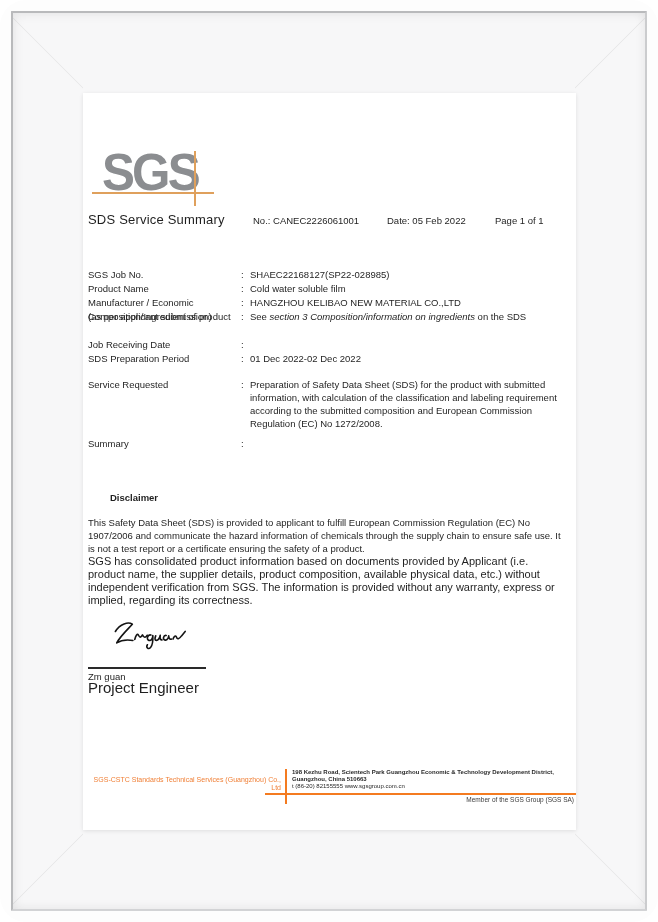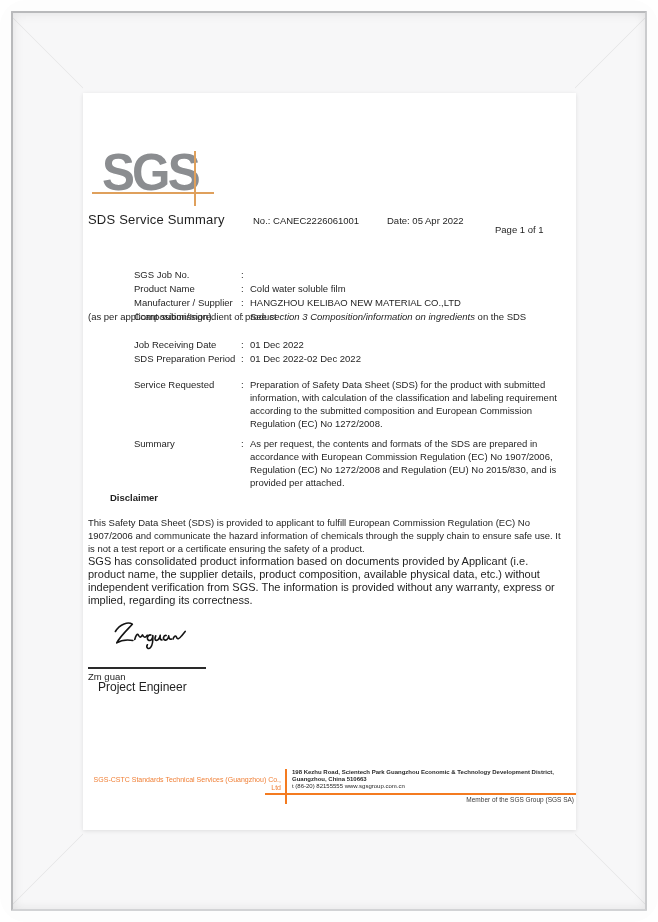--- a/index.html
+++ b/index.html
@@ -21,39 +21,39 @@
   .paper *{position:absolute;}
   
   .logo-text{left:19px;top:53px;font-size:52px;line-height:52px;font-weight:bold;
     color:#8b8d90;letter-spacing:-3px;transform:scaleX(0.95);transform-origin:left;}
   .logo-hline{left:9px;top:99px;width:122px;height:2px;background:#dfa05c;}
   .logo-vline{left:111px;top:58px;width:2px;height:55px;background:#dfa05c;}
   
   .doc-title{left:5px;top:119px;font-size:13px;font-weight:normal;letter-spacing:0.2px;}
   .hdr-no{left:170px;top:122px;font-size:9.5px;}
   .hdr-date{left:304px;top:122px;font-size:9.5px;}
-  .hdr-page{left:412px;top:131px;font-size:9.5px;}
+  .hdr-page{left:412px;top:122px;font-size:9.5px;}
   
   .frow{left:5px;width:483px;height:14px;font-size:9.5px;line-height:13px;}
   .frow span{position:absolute;top:0;}
-  .flabel{left:0;margin-left:46px;}
+  .flabel{left:0;}
   .flabel2{left:0;top:11px;}
   .fcolon{left:153px;}
   .fvalue{left:162px;width:312px;}
   .fvalue .it{font-style:italic;position:static;}
   .fvalue .rg{position:static;}
   
   .disc-head{left:5px;top:399px;font-size:9.5px;font-weight:bold;margin-left:22px;}
   .disc-p1{left:5px;top:423px;width:478px;font-size:9.5px;line-height:13px;}
   .disc-p2{left:5px;top:462px;width:478px;font-size:11px;line-height:13px;}
   
   .sig-svg{left:24px;top:524px;transform:rotate(-2deg);}
   .sig-line{left:5px;top:574px;width:118px;height:1.5px;background:#2a2a2a;}
   .sig-name{left:5px;top:578px;font-size:9.5px;line-height:11px;}
-  .sig-title{left:15px;top:589px;font-size:12px;line-height:11px;}
+  .sig-title{left:5px;top:589px;font-size:15px;line-height:11px;}
   
   .ft-company{left:5px;top:683px;width:193px;text-align:right;font-size:7px;line-height:8px;color:#f08038;}
   .ft-vline{left:202px;top:676px;width:1.5px;height:35px;background:#f47b20;}
   .ft-addr{left:209px;top:676px;width:280px;font-size:6px;line-height:7px;font-weight:bold;color:#2a2a2a;}
   .ft-contact{left:209px;top:690px;width:280px;font-size:6px;line-height:7px;font-weight:normal;}
   .ft-hline{left:182px;top:700px;width:311px;height:1.5px;background:#f47b20;}
   .ft-member{left:293px;top:703px;width:198px;text-align:right;font-size:6.5px;line-height:8px;color:#3a3a3a;}
 </style>
 </head>
 <body>
@@ -69,69 +69,68 @@
   </div>
 
   <div class="paper">
 
     <div class="logo-text">SGS</div>
     <div class="logo-hline"></div>
     <div class="logo-vline"></div>
 
     <div class="doc-title">SDS Service Summary</div>
     <div class="hdr-no">No.: CANEC2226061001</div>
-    <div class="hdr-date">Date: 05 Apr 2022</div>
+    <div class="hdr-date">Date: 05 Feb 2022</div>
     <div class="hdr-page">Page 1 of 1</div>
 
     <div class="frow" style="top:175px">
       <span class="flabel">SGS Job No.</span>
       <span class="fcolon">:</span>
+      <span class="fvalue">SHAEC22168127(SP22-028985)</span>
     </div>
 
     <div class="frow" style="top:189px">
       <span class="flabel">Product Name</span>
       <span class="fcolon">:</span>
       <span class="fvalue">Cold water soluble film</span>
     </div>
 
     <div class="frow" style="top:203px">
-      <span class="flabel">Manufacturer / Supplier</span>
+      <span class="flabel">Manufacturer / Economic</span>
       <span class="fcolon">:</span>
       <span class="fvalue">HANGZHOU KELIBAO NEW MATERIAL CO.,LTD</span>
     </div>
 
     <div class="frow" style="top:217px;height:25px">
       <span class="flabel">Composition/Ingredient of product</span>
       <span class="flabel2">(as per applicant submission)</span>
       <span class="fcolon">:</span>
       <span class="fvalue"><span class="rg">See </span><span class="it">section 3 Composition/information on ingredients</span><span class="rg"> on the SDS</span></span>
     </div>
 
     <div class="frow" style="top:245px">
       <span class="flabel">Job Receiving Date</span>
       <span class="fcolon">:</span>
-      <span class="fvalue">01 Dec 2022</span>
     </div>
 
     <div class="frow" style="top:259px">
       <span class="flabel">SDS Preparation Period</span>
       <span class="fcolon">:</span>
       <span class="fvalue">01 Dec 2022-02 Dec 2022</span>
     </div>
 
     <div class="frow" style="top:285px;height:56px">
       <span class="flabel">Service Requested</span>
       <span class="fcolon">:</span>
       <span class="fvalue">Preparation of Safety Data Sheet (SDS) for the product with submitted information, with calculation of the classification and labeling requirement according to the submitted composition and European Commission Regulation (EC) No 1272/2008.</span>
     </div>
 
     <div class="frow" style="top:344px;height:56px">
       <span class="flabel">Summary</span>
       <span class="fcolon">:</span>
-      <span class="fvalue">As per request, the contents and formats of the SDS are prepared in accordance with European Commission Regulation (EC) No 1907/2006, Regulation (EC) No 1272/2008 and Regulation (EU) No 2015/830, and is provided per attached.</span>
     </div>
 
     <div class="disc-head">Disclaimer</div>
     <div class="disc-p1">This Safety Data Sheet (SDS) is provided to applicant to fulfill European Commission Regulation (EC) No 1907/2006 and communicate the hazard information of chemicals through the supply chain to ensure safe use. It is not a test report or a certificate ensuring the safety of a product.</div>
     <div class="disc-p2">SGS has consolidated product information based on documents provided by Applicant (i.e. product name, the supplier details, product composition, available physical data, etc.) without independent verification from SGS. The information is provided without any warranty, express or implied, regarding its correctness.</div>
 
     <svg class="sig-svg" width="86" height="40" viewBox="0 0 90 40">
       <g fill="none" stroke="#151515" stroke-width="1.7" stroke-linecap="round" stroke-linejoin="round">
         <path d="M9,13 C14,5 23,3 27,6 C21,12 13,19 10,25 C15,22 22,22 27,23"></path>
         <path d="M29,22 c1,-4 3,-7 4.2,-4 c0.9,2.2 2.2,2.8 4,-0.5 c1.5,3.2 3,3.6 5,0.6"></path>

